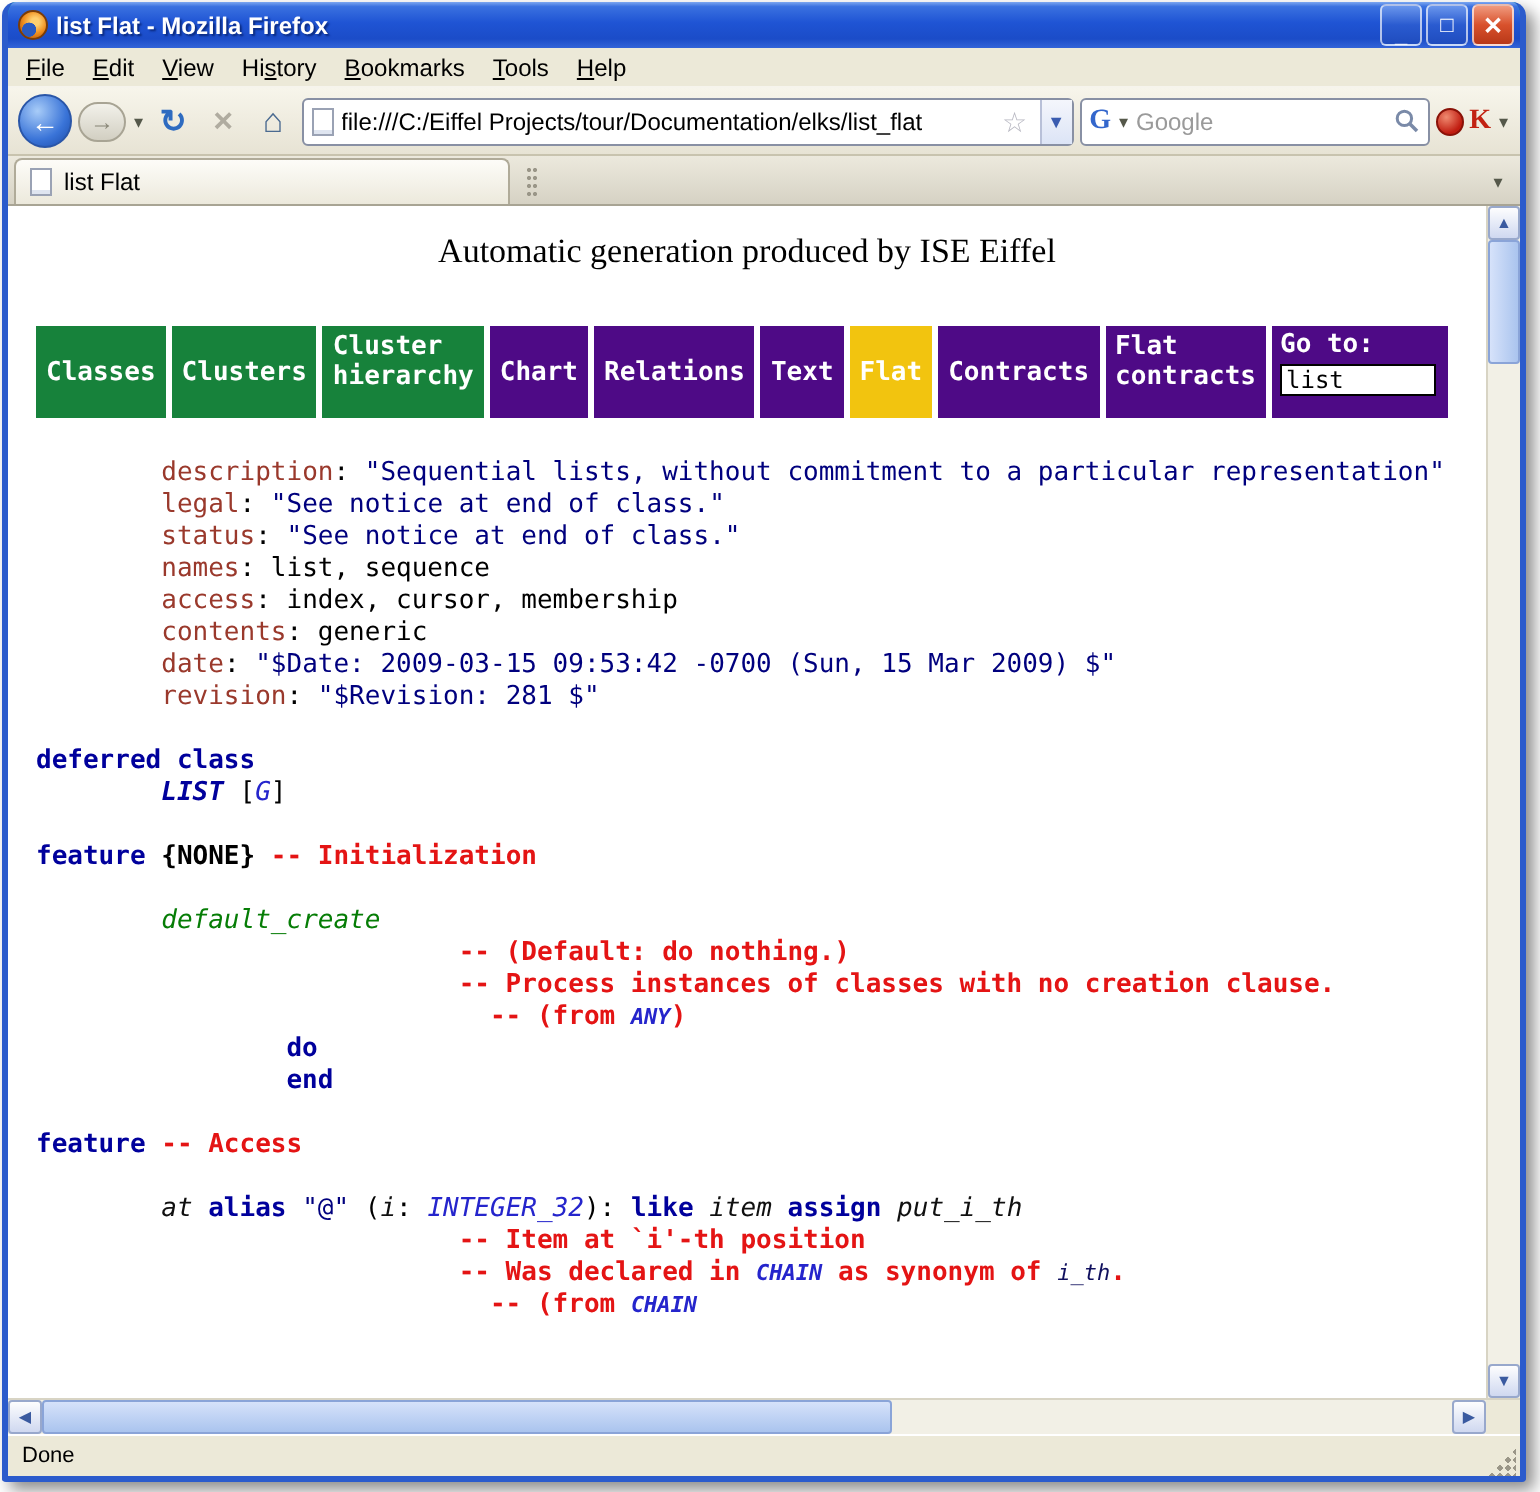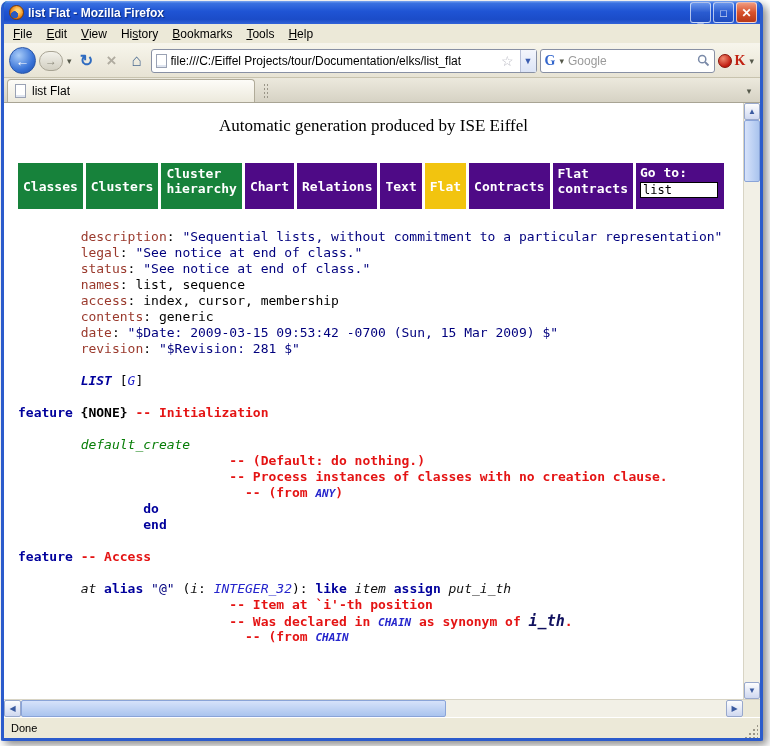--- a/index.html
+++ b/index.html
@@ -107,21 +107,21 @@
   .sg-tag{ color:#9a392c;}
   .sg-str{ color:#00007e;}
   .sg-pl{ color:#000;}
   .sg-blk{ color:#000; font-weight:bold;}
   .sg-cmt{ color:#e41414; font-weight:bold; font-size:13px;}
   .sg-lnk{ color:#2525cc; font-style:italic;}
   .sg-cls{ color:#00009c; font-style:italic; font-weight:bold;}
   .sg-grn{ color:#067d06; font-style:italic;}
   .sg-id{ color:#101010; font-style:italic;}
   .sg-cmtlnk{ color:#2525cc; font-style:italic; font-weight:bold; font-size:11px;}
-  .sg-cmtid{ color:#10105e; font-style:italic; font-weight:bold; font-size:15px;}
+  .sg-cmtid{ color:#10105e; font-style:italic; font-weight:normal; font-size:11px;}
 
   
   .vscroll{ flex:0 0 17px; width:17px; background:#f2f0e6; display:flex; flex-direction:column;
     border-left:1px solid #d8d4c4;}
   .sb-btn{ flex:0 0 17px; height:17px; display:flex; align-items:center; justify-content:center;
     background:linear-gradient(180deg,#fdfdfe,#cfd8f0); border:1px solid #98a8cc; border-radius:2px;
     color:#3a5aa0; font-size:8px;}
   .v-track{ flex:1; position:relative;}
   .v-thumb{ position:absolute; left:0; top:0; width:100%; height:62px;
     background:linear-gradient(90deg,#d6e2fa,#aac4ee); border:1px solid #8aa4d8; border-radius:2px;}
@@ -266,20 +266,21 @@
       <div class="codeblock">
           <div class="code-line"><span class="sg-pl">        </span><span class="sg-tag">description</span><span class="sg-pl">: </span><span class="sg-str">"Sequential lists, without commitment to a particular representation"</span></div>
           <div class="code-line"><span class="sg-pl">        </span><span class="sg-tag">legal</span><span class="sg-pl">: </span><span class="sg-str">"See notice at end of class."</span></div>
           <div class="code-line"><span class="sg-pl">        </span><span class="sg-tag">status</span><span class="sg-pl">: </span><span class="sg-str">"See notice at end of class."</span></div>
           <div class="code-line"><span class="sg-pl">        </span><span class="sg-tag">names</span><span class="sg-pl">: list, sequence</span></div>
           <div class="code-line"><span class="sg-pl">        </span><span class="sg-tag">access</span><span class="sg-pl">: index, cursor, membership</span></div>
           <div class="code-line"><span class="sg-pl">        </span><span class="sg-tag">contents</span><span class="sg-pl">: generic</span></div>
           <div class="code-line"><span class="sg-pl">        </span><span class="sg-tag">date</span><span class="sg-pl">: </span><span class="sg-str">"$Date: 2009-03-15 09:53:42 -0700 (Sun, 15 Mar 2009) $"</span></div>
           <div class="code-line"><span class="sg-pl">        </span><span class="sg-tag">revision</span><span class="sg-pl">: </span><span class="sg-str">"$Revision: 281 $"</span></div>
           <div class="code-line">&nbsp;</div>
+          <div class="code-line"><span class="sg-kw">deferred class</span></div>
           <div class="code-line"><span class="sg-pl">        </span><span class="sg-cls">LIST</span><span class="sg-pl"> [</span><span class="sg-lnk">G</span><span class="sg-pl">]</span></div>
           <div class="code-line">&nbsp;</div>
           <div class="code-line"><span class="sg-kw">feature</span><span class="sg-blk"> {NONE} </span><span class="sg-cmt">-- Initialization</span></div>
           <div class="code-line">&nbsp;</div>
           <div class="code-line"><span class="sg-pl">        </span><span class="sg-grn">default_create</span></div>
           <div class="code-line"><span class="sg-pl">                           </span><span class="sg-cmt">-- (Default: do nothing.)</span></div>
           <div class="code-line"><span class="sg-pl">                           </span><span class="sg-cmt">-- Process instances of classes with no creation clause.</span></div>
           <div class="code-line"><span class="sg-pl">                             </span><span class="sg-cmt">-- (from </span><span class="sg-cmtlnk">ANY</span><span class="sg-cmt">)</span></div>
           <div class="code-line"><span class="sg-pl">                </span><span class="sg-kw">do</span></div>
           <div class="code-line"><span class="sg-pl">                </span><span class="sg-kw">end</span></div>

